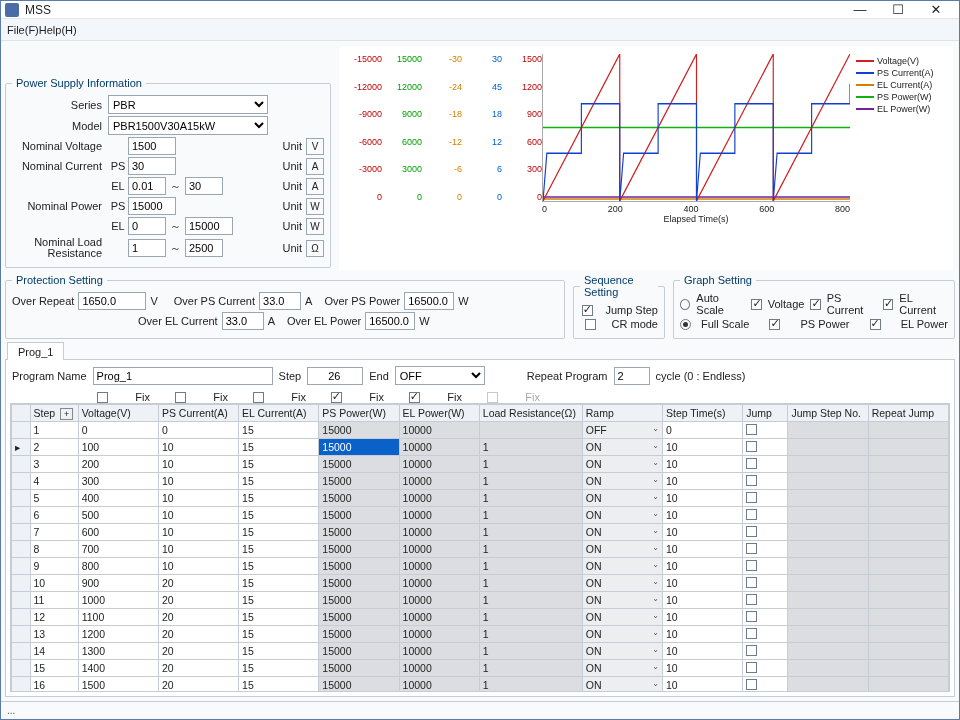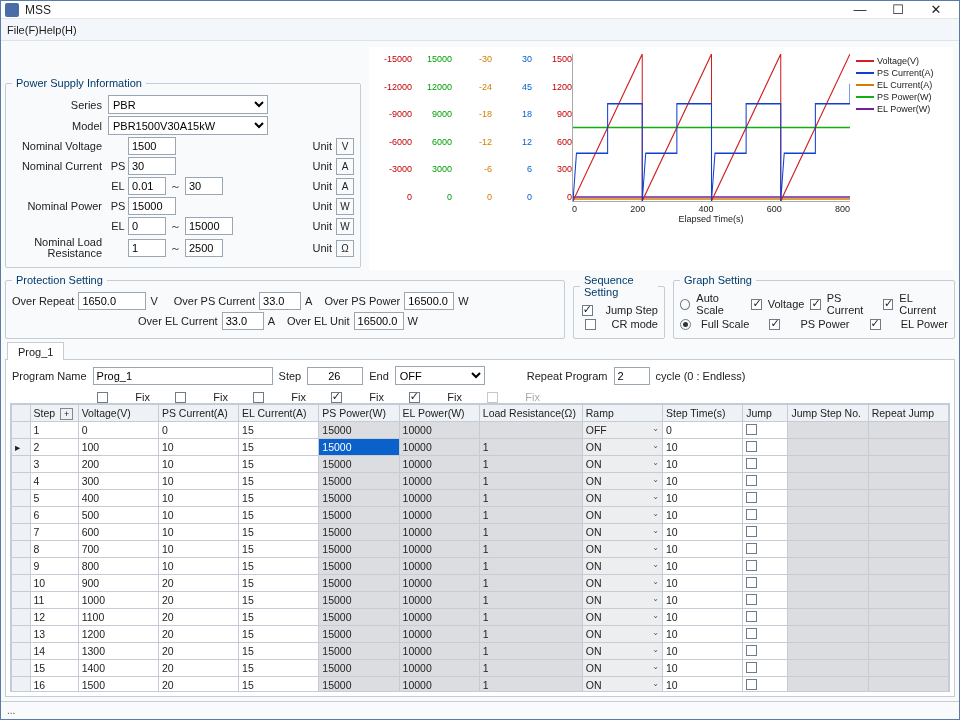--- a/index.html
+++ b/index.html
@@ -7,21 +7,21 @@
   .window { width:960px; height:720px; border:1px solid #5a7aa8; position:relative; display:flex; flex-direction:column; background:#f9fafc; }
   .titlebar { height:18px; background:#fff; display:flex; align-items:center; padding:0 4px; border-bottom:1px solid #e5e5e5;}
   .titlebar .icon { width:14px;height:14px;background:#4a6da7;border-radius:2px;margin-right:6px;}
   .titlebar .title { flex:1; font-size:12px; }
   .wbtns { display:flex; }
   .wbtn { width:38px;height:24px;display:flex;align-items:center;justify-content:center;font-size:13px; }
   .menubar { height:22px; display:flex; align-items:center; padding:0 6px; background:#f3f6fb; border-bottom:1px solid #dfe2e8;}
   fieldset { border:1px solid #c5ccd6; border-radius:2px; margin:4px 4px 2px 4px; padding:4px 6px 6px 6px; }
   legend { padding:0 4px; color:#003a6a; background:#f9fafc;}
   .top { display:flex; }
-  .psinfo { width:356px;margin-top:36px; }
+  .psinfo { width:326px;margin-top:36px; }
   .row { display:flex; align-items:center; margin:2px 0; }
   .lbl { width:96px; text-align:right; padding-right:6px; }
   .lbl2 { width:20px; text-align:center; }
   input.txt { height:18px; border:1px solid #9aa6b2; padding:0 3px; font-size:11px; background:#fff; }
   select.sel { height:19px; border:1px solid #9aa6b2; font-size:11px; background:#fff; }
   .unit { width:18px;height:17px;border:1px solid #9aa6b2;display:inline-flex;align-items:center;justify-content:center;font-size:10px;}
   .chartbox { flex:1; margin:6px 6px 0 4px; border:1px solid #fff; background:#fff; display:flex; padding:6px 2px 2px 2px; }
   .yaxes { display:flex; }
   .yaxis { width:40px; display:flex; flex-direction:column; justify-content:space-between; align-items:flex-end; font-size:9px; height:148px;}
   .plot { flex:1; position:relative; }
@@ -249,21 +249,21 @@
         <span>Over PS Power</span>
         <input class="txt" style="width: 50px;" value="16500.0">
         <span>W</span>
       </div>
       <div class="row" style="gap:4px">
         <span style="width:122px"></span>
         <span>Over EL Current</span>
         <input class="txt" style="width: 42px;" value="33.0">
         <span>A</span>
         <span style="width:4px"></span>
-        <span>Over EL Unit</span>
+        <span>Over EL Power</span>
         <input class="txt" style="width: 50px;" value="16500.0">
         <span>W</span>
       </div>
     </fieldset>
     <fieldset style="width:92px">
       <legend>Sequence Setting</legend>
       <div class="row">
           <span class="ck c"></span>
           <span style="margin-left:4px">Jump Step</span>
         </div>

